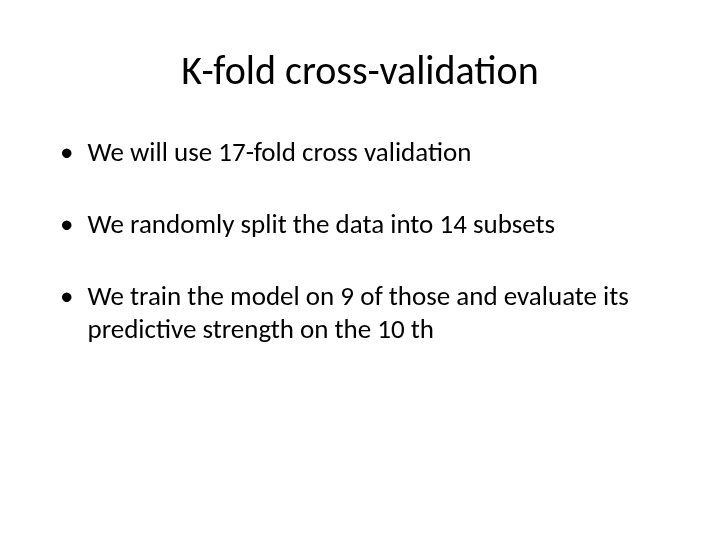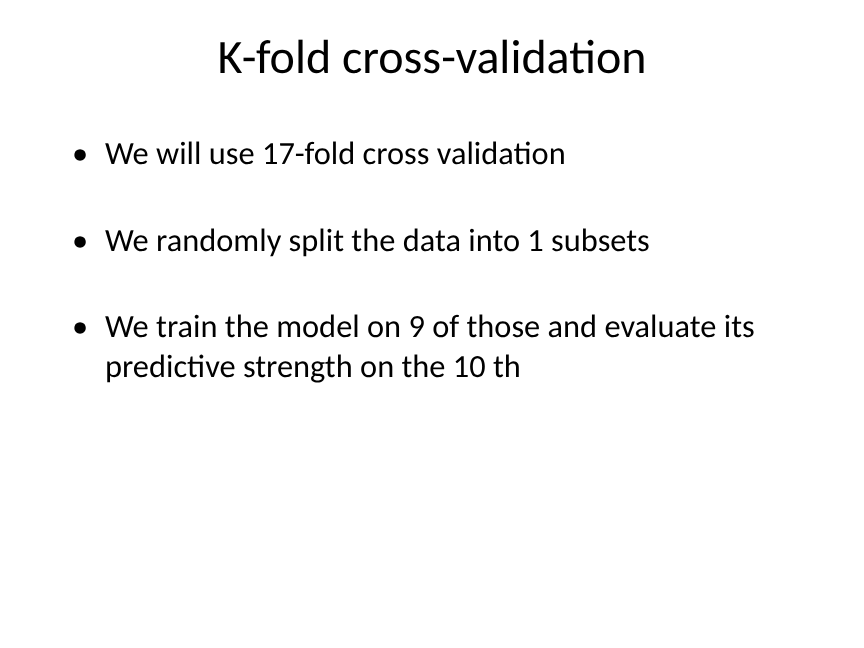--- a/index.html
+++ b/index.html
@@ -11,21 +11,21 @@
       width: 720px;
       height: 540px;
       background: #ffffff;
       font-family: Calibri, "Segoe UI", Arial, sans-serif;
       color: #000000;
       overflow: hidden;
     }
     .slide {
       width: 100%;
       height: 100%;
-      padding: 18px 50px;
+      padding: 41px 50px;
     }
     .title {
       font-size: 40px;
       font-weight: 400;
       text-align: center;
       margin-bottom: 40px;
       margin-top: 5px;
     }
     .content {
       padding-left: 10px;
@@ -50,20 +50,20 @@
 
 <div class="slide">
   <h1 class="title">K-fold cross-validation</h1>
   <div class="content">
     <div class="bullet-item">
       <span class="bullet-marker">•</span>
       <span class="bullet-text">We will use 17-fold cross validation</span>
     </div>
     <div class="bullet-item">
       <span class="bullet-marker">•</span>
-      <span class="bullet-text">We randomly split the data into 1 subsets</span>
+      <span class="bullet-text">We randomly split the data into 14 subsets</span>
     </div>
     <div class="bullet-item">
       <span class="bullet-marker">•</span>
       <span class="bullet-text">We train the model on 9 of those and evaluate its predictive strength on the 10 th</span>
     </div>
   </div>
 </div>
 
 </body></html>

